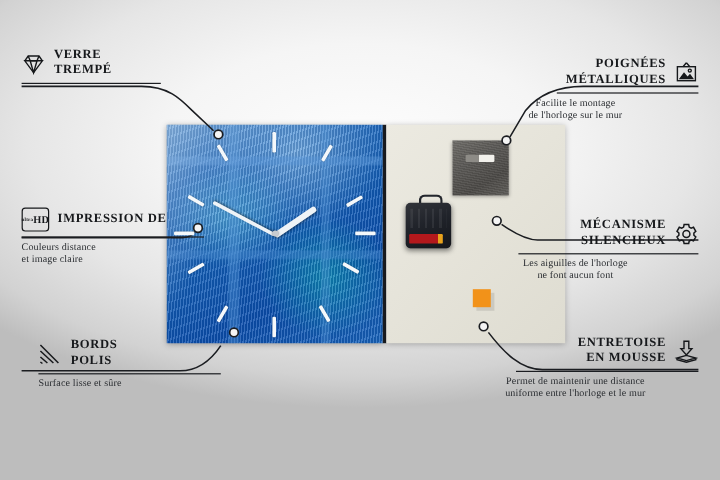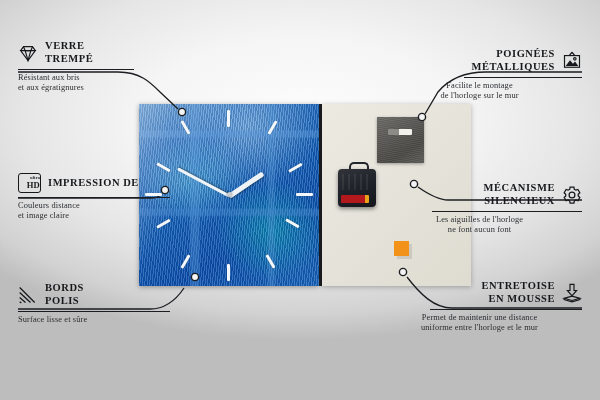--- a/index.html
+++ b/index.html
@@ -74,30 +74,30 @@
   .rule{height:1.3px;background:#1b1d21;margin:3.5px 0 3px;}
   .sub{font-size:8.4px;line-height:10.4px;color:#2a2d31;letter-spacing:.12px;}
   .feat.right .sub{text-align:center;}
   .ico{width:20px;height:20px;flex:0 0 20px;display:block;}
   .feat.right .ico{order:2;}
 
   #f-verre{left:18px;top:40px;}
   #f-verre .rule{width:116px;}
   #f-impr{left:18px;top:173px;}
   #f-impr .rule{width:152px;}
-  #f-bords{left:18px;top:282px;}
+  #f-bords{left:32px;top:282px;}
   #f-bords .rule{width:152px;}
   #f-poign{left:377px;top:48px;width:205px;}
   #f-poign .rule{width:118px;margin-left:auto;}
   #f-meca{left:377px;top:182px;width:205px;}
   #f-meca .rule{width:150px;margin-left:auto;}
   #f-entre{left:377px;top:280px;width:205px;}
   #f-entre .rule{width:152px;margin-left:auto;}
   .hdbox{width:21px;height:18px;border:1.4px solid #16181b;border-radius:3px;
-      display:flex;flex-direction:column;align-items:flex-end;justify-content:center;
+      display:flex;flex-direction:row;align-items:center;justify-content:center;
       flex:0 0 21px;line-height:1;}
   .hd-s{font-size:4.2px;font-weight:bold;letter-spacing:.2px;color:#16181b;}
   .hd-b{font-size:8.6px;font-weight:bold;letter-spacing:.2px;color:#16181b;margin-top:.5px;}
 </style>
 </head>
 <body>
 
 <div id="stage">
 
   <div id="prod">
@@ -160,21 +160,20 @@
         <g fill="none" stroke="#16181b" stroke-width="1.4">
           <path d="M3.2,9.2 H20.8 L12,21 Z"></path>
           <path d="M3.2,9.2 L6.6,4.4 H17.4 L20.8,9.2"></path>
           <path d="M6.6,4.4 L8.6,9.2 L12,21 L15.4,9.2 L17.4,4.4"></path>
           <path d="M8.6,9.2 H15.4"></path>
         </g>
       </svg>
       <div class="ttl"><span>VERRE</span><br><span>TREMPÉ</span></div>
     </div>
     <div class="rule"></div>
-    <div class="sub"><span>Résistant aux bris</span><br><span>et aux égratignures</span></div>
   </div>
 
   <div class="feat left" id="f-impr">
     <div class="row">
       <div class="hdbox">
         <span class="hd-s">ultra</span>
         <span class="hd-b">HD</span>
       </div>
       <div class="ttl"><span>IMPRESSION DE</span><br></div>
     </div>

